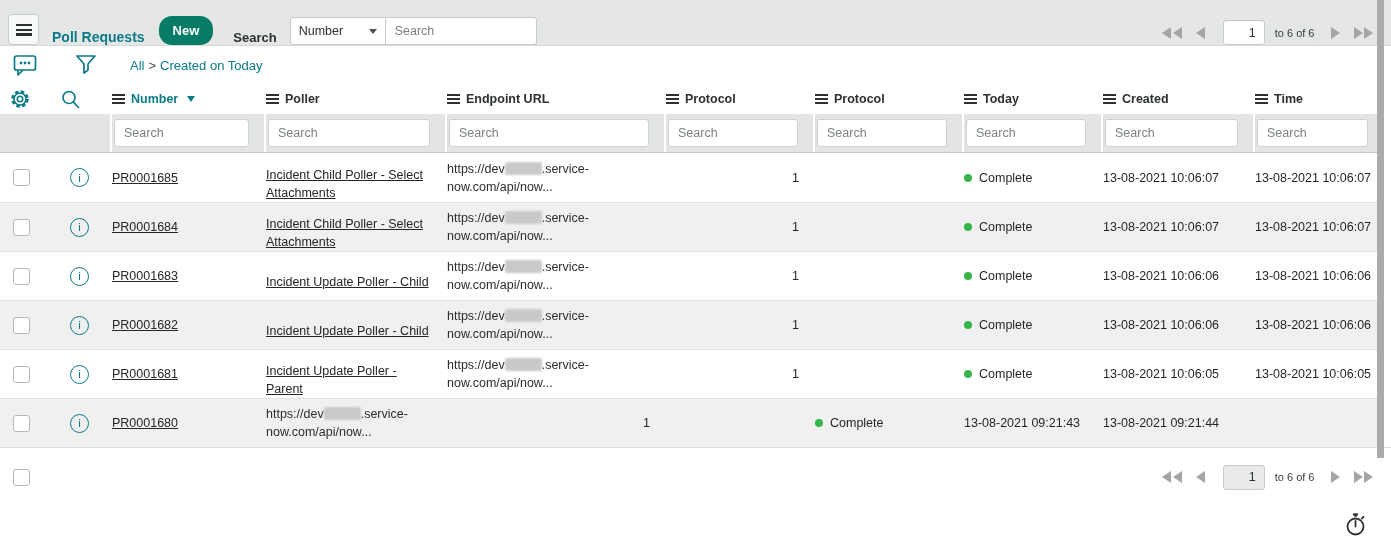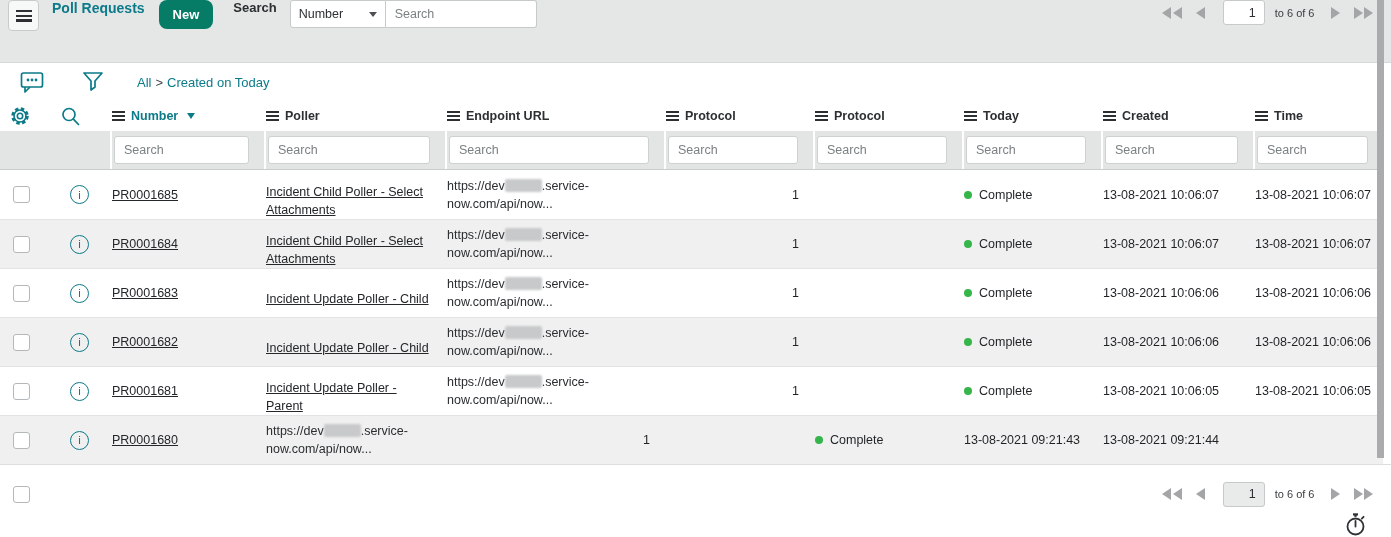--- a/index.html
+++ b/index.html
@@ -8,32 +8,32 @@
     font-family:"Liberation Sans", sans-serif;
     color:#23272a;
     width:1391px; height:537px;
     position:relative; overflow:hidden;
     font-size:12.5px;
   }
   .page { position:relative; width:1391px; height:537px; }
 
   
   .topbar {
-    height:63px; background:#e5e7e7; border-bottom:1px solid #d6d9d9;
-    display:flex; align-items:flex-start; padding:0 16px 0 8px;
+    height:46px; background:#e5e7e7; border-bottom:1px solid #d6d9d9;
+    display:flex; align-items:flex-end; padding:0 16px 0 8px;
   }
   .menu-btn {
     width:31px; height:31px; background:#f7f8f8; border:1px solid #c7cbcb;
     border-radius:4px; display:flex; align-items:center; justify-content:center; cursor:pointer;
   }
   .menu-bars { width:16px; height:12px; background:repeating-linear-gradient(#2c3032 0 2.5px, transparent 2.5px 4.75px); }
   .list-title { color:#0b7a89; font-weight:700; font-size:14px; margin:0 14px 0 13px; }
   .new-btn {
     background:#067c67; color:#fff; font-weight:700; font-size:13px;
-    border:none; border-radius:8px; padding:7px 14px; cursor:pointer;
+    border:none; border-radius:13px; padding:7px 14px; cursor:pointer;
   }
   .search-lbl { font-weight:700; font-size:13px; margin-left:20px; color:#2c3032; }
   .field-select {
     margin-left:13px; width:96px; height:28px; background:#fff; border:1px solid #c6caca;
     border-radius:3px 0 0 3px; display:flex; align-items:center; justify-content:space-between;
     padding:0 8px; cursor:pointer; font-size:12.5px; color:#2c3032;
   }
   .dd-tri { width:0; height:0; border-left:4.5px solid transparent; border-right:4.5px solid transparent; border-top:5.5px solid #4c5052; }
   .top-search {
     width:151px; height:28px; border:1px solid #c6caca; border-left:none; border-radius:0 3px 3px 0;
@@ -50,21 +50,21 @@
   .pg-btn.single { margin-left:10px; }
   .pg-input {
     width:42px; height:25px; border:1px solid #c6caca; border-radius:3px; margin-left:16px;
     text-align:right; padding-right:8px; font-size:12.5px; font-family:inherit; color:#2c3032; background:#fff;
   }
   .pg-range { margin:0 14px 0 10px; font-size:11px; color:#3a3e40; white-space:nowrap; }
   .pager .pg-btn.nav-right { margin-right:10px; }
   .pager-bottom .pg-input { background:#e9eaea; }
 
   
-  .crumb-row { height:38px; display:flex; align-items:center; padding-left:20px;gap:17px; }
+  .crumb-row { height:38px; display:flex; align-items:center; padding-left:13px;gap:17px; }
   .icon-btn { cursor:pointer; display:flex; align-items:center; }
   .crumbs { margin-left:16px; font-size:13px; }
   .crumb-link { color:#0b7a89; text-decoration:none; cursor:pointer; }
   .crumb-sep { color:#44484a; margin:0 4px; }
 
   
   .grid { display:grid; grid-template-columns:52px 60px 154px 181px 219px 149px 149px 139px 152px 128px; width:1383px; }
 
   
   .head-row { height:30px; align-items:center; }

